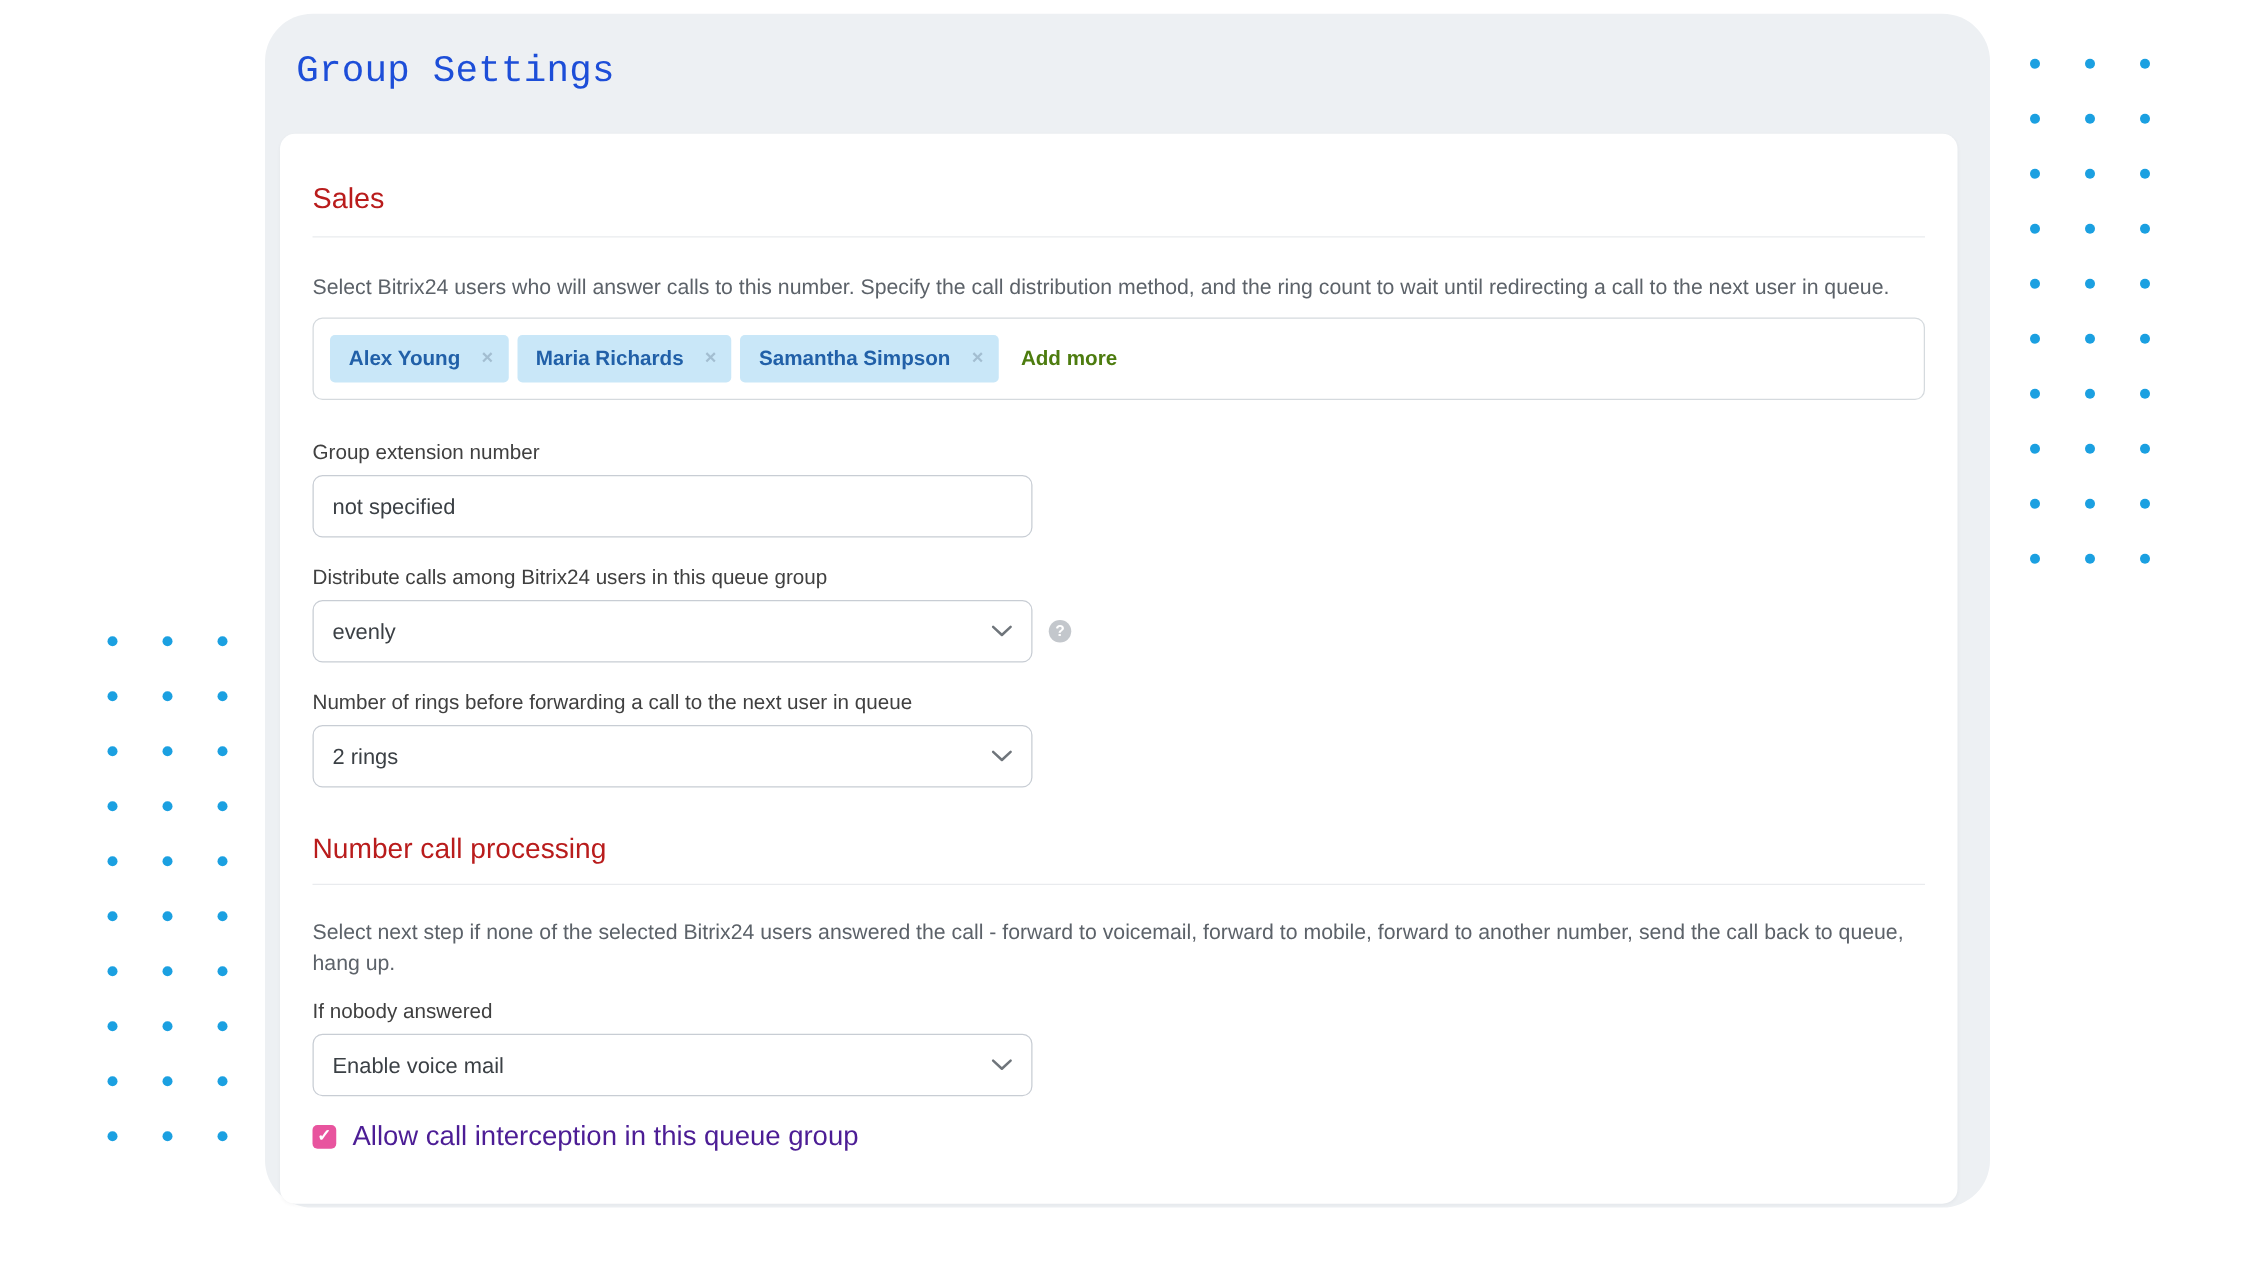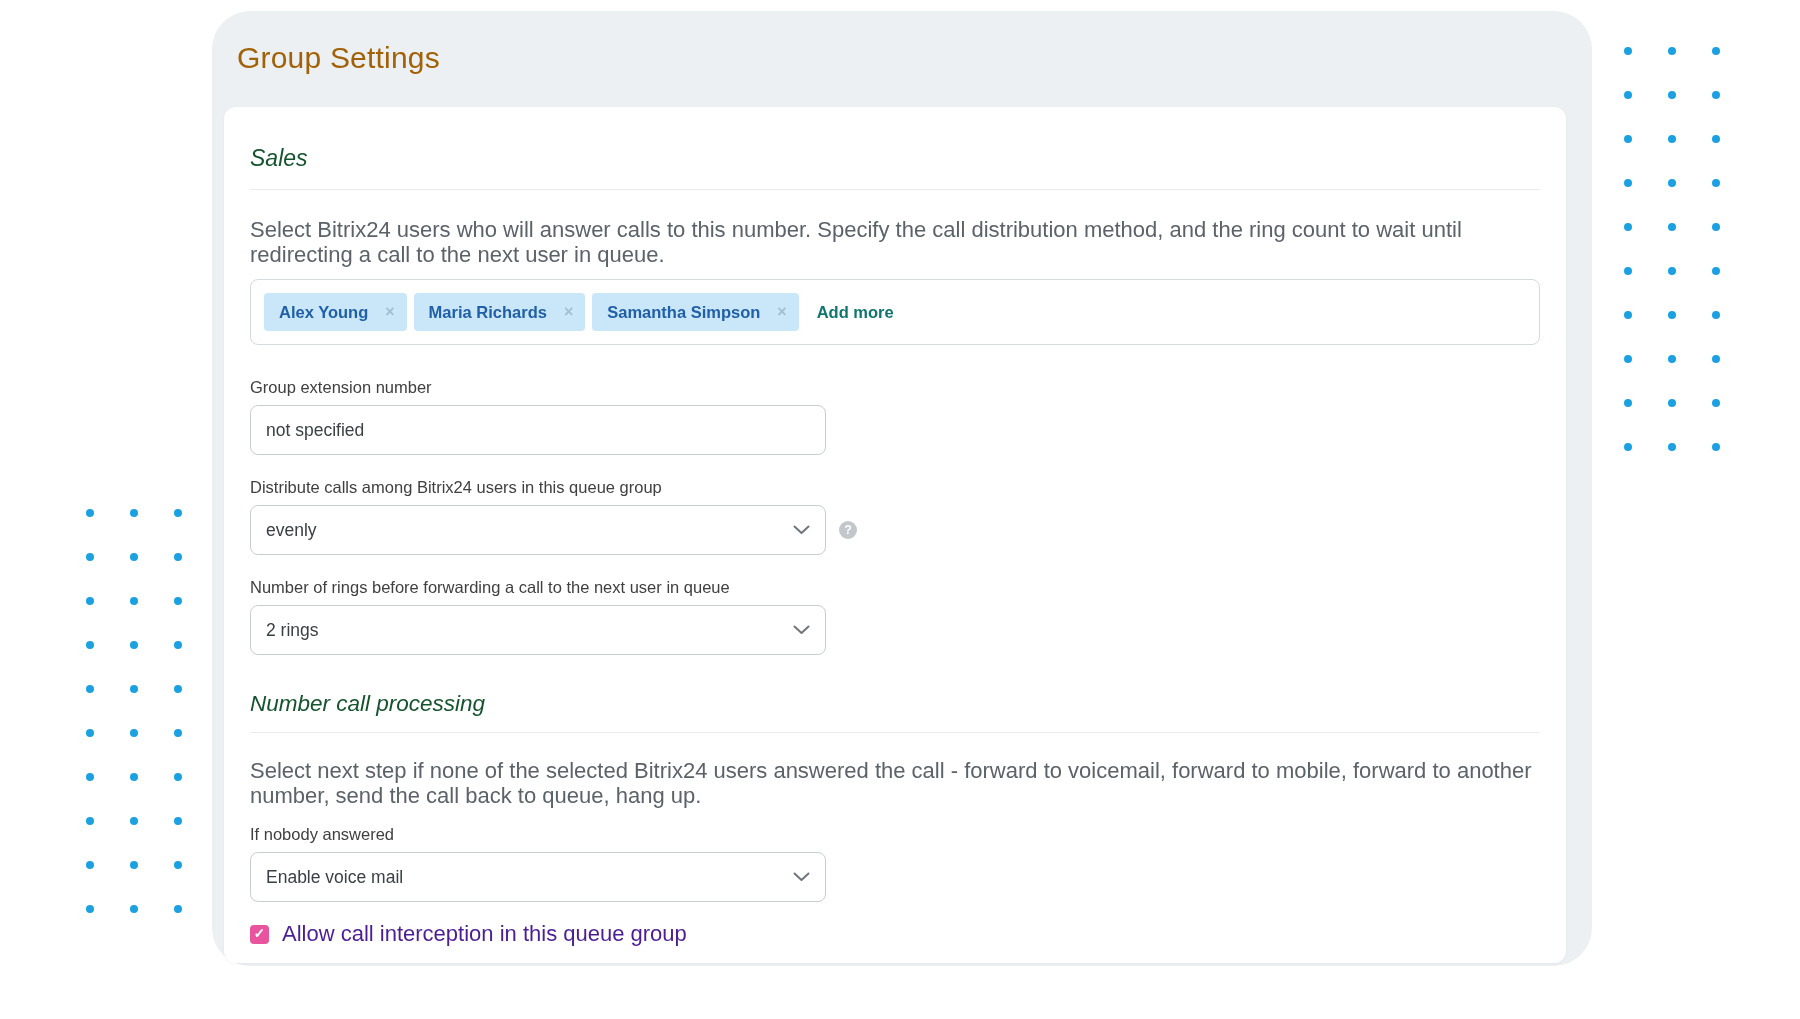--- a/index.html
+++ b/index.html
@@ -16,53 +16,53 @@
   .dots-right { left:1624px; top:47px; }
   .dots-left  { left:86px;  top:509px; }
 
   
   .panel {
     position:absolute; left:212px; top:11px; width:1380px; height:955px;
     background:#edf0f3; border-radius:38px;
   }
   .panel-title {
     position:absolute; left:25px; top:30px;
-    font-size:30px; font-weight:400; color:#a16207; letter-spacing:.2px;
+    font-size:30px; font-weight:400; color:#1d4ed8; letter-spacing:.2px;font-family:Liberation Mono, monospace;
   }
 
   
   .card {
     position:absolute; left:12px; right:26px; top:96px; bottom:3px;
     background:#ffffff; border-radius:12px;
     box-shadow:0 1px 3px rgba(50,60,70,.05);
     padding:0 26px; box-sizing:border-box;
   }
 
-  .section-heading { margin:38px 0 0; font-size:23px; font-weight:400; color:#14532d;font-style:italic; }
+  .section-heading { margin:38px 0 0; font-size:23px; font-weight:400; color:#b91c1c; }
   .section-heading.sub { margin-top:36px; font-size:22.5px; }
   .divider { height:1px; background:#e9ebee; margin-top:17px; }
   .divider.d2 { margin-top:15px; }
-  .desc { margin:27px 0 0; font-size:22px; line-height:25px; color:#5c6269; }
+  .desc { margin:27px 0 0; font-size:17px; line-height:25px; color:#5c6269; }
   .desc.d2 { margin-top:25px; }
 
   
   .chipbox {
     margin-top:12px; min-height:66px; box-sizing:border-box;
     border:1px solid #d5dade; border-radius:8px;
     padding:13px; display:flex; align-items:center; gap:7px;
   }
   .chip {
     display:inline-flex; align-items:center; gap:17px;
     background:var(--chip-bg,#c9e7f8); border-radius:4px;
     padding:0 12px 0 15px; height:38px;
     font-size:16.5px; font-weight:bold; color:var(--chip-text,#2160a8);
     cursor:default; white-space:nowrap;
   }
   .chip .x { color:#a3bed1; font-size:16px; font-weight:bold; cursor:pointer; line-height:1; }
-  .addmore { margin-left:11px; font-size:16.5px; font-weight:bold; color:#0f766e; cursor:pointer; white-space:nowrap; }
+  .addmore { margin-left:11px; font-size:16.5px; font-weight:bold; color:#4d7c0f; cursor:pointer; white-space:nowrap; }
 
   
   .flabel { display:block; font-size:16.5px; color:#404040; }
   .mt-33 { margin-top:33px; }
   .mt-23 { margin-top:23px; }
   .mt-17 { margin-top:17px; }
 
   .control {
     margin-top:8px; width:576px; height:50px; box-sizing:border-box;
     border:1px solid #c8cdd4; border-radius:8px; background:#fff;

